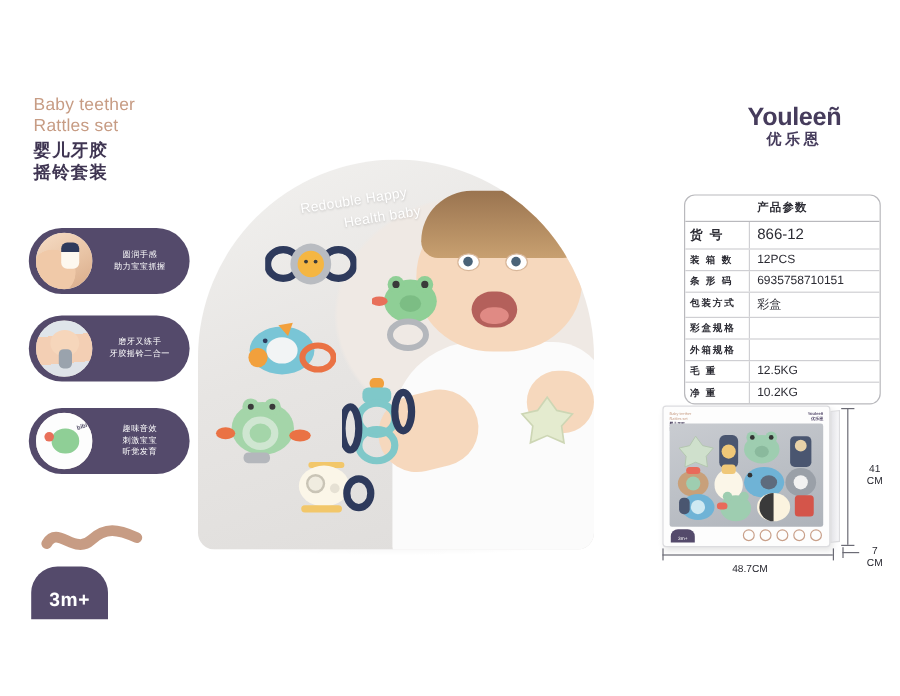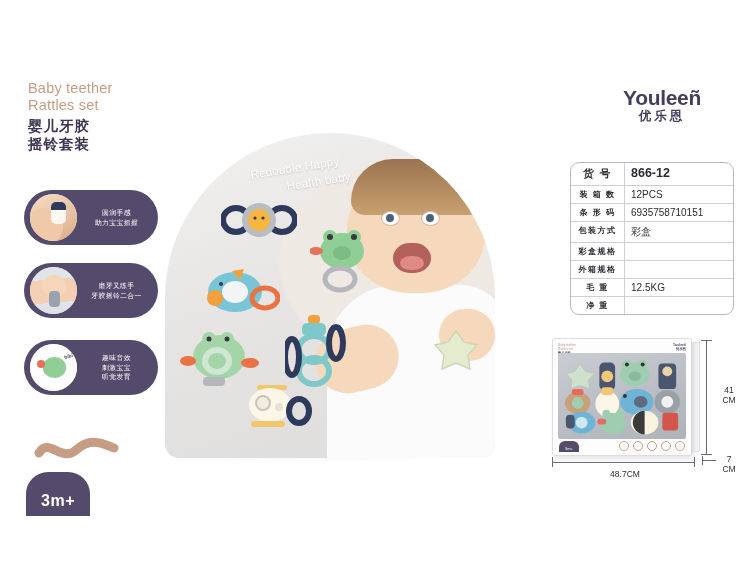--- a/index.html
+++ b/index.html
@@ -128,27 +128,27 @@
     background:#fff;box-sizing:border-box;
   }
   .spec-head{
     text-align:center;font-size:9.5px;color:#2b2b33;font-weight:700;
     padding:4px 0 4px;letter-spacing:1px;border-bottom:1px solid #b9b9bd;
   }
   .spec-row{display:flex;border-bottom:1px solid #cfcfd3;}
   .spec-row:last-child{border-bottom:none;}
   .spec-k{
     width:54px;flex:0 0 54px;font-size:8px;color:#2b2b33;font-weight:700;
-    padding:3px 4px;box-sizing:border-box;text-align:center;
+    padding:3px 4px;box-sizing:border-box;text-align:left;
     border-right:1px solid #cfcfd3;letter-spacing:1.5px;
   }
   .spec-v{flex:1;font-size:10px;color:#2b2b33;padding:3px 6px;
     box-sizing:border-box;white-space:nowrap;}
   .spec-row.first .spec-k{font-size:10.5px;padding:4px;}
-  .spec-row.first .spec-v{font-size:12.5px;font-weight:700;padding:3px 6px;}
+  .spec-row.first .spec-v{font-size:12.5px;font-weight:400;padding:3px 6px;}
 
   
   .boxwrap{position:absolute;left:552px;top:338px;width:140px;height:118px;}
   .boxshot{
     position:absolute;inset:0;background:#fdfdfd;
     border:1px solid #dcdcdf;border-radius:3px;box-sizing:border-box;
     box-shadow:2px 3px 5px rgba(0,0,0,.10);overflow:hidden;
   }
   .box-brand{position:absolute;right:5px;top:4px;font-size:3.4px;color:#544a6b;
      font-weight:700;text-align:right;line-height:4px;}
@@ -317,20 +317,21 @@
     </svg>
 
   </div>
 
   <div class="logo">
     <div class="logo-en">Youleeñ</div>
     <div class="logo-cn">优乐恩</div>
   </div>
 
   <div class="spec-table">
+    <div class="spec-head">产品参数</div>
 
     <div class="spec-row first">
       <div class="spec-k">货  号</div>
       <div class="spec-v">866-12</div>
     </div>
     <div class="spec-row">
       <div class="spec-k">装 箱 数</div>
       <div class="spec-v">12PCS</div>
     </div>
     <div class="spec-row">
@@ -346,20 +347,21 @@
     </div>
     <div class="spec-row">
       <div class="spec-k">外箱规格</div>
     </div>
     <div class="spec-row">
       <div class="spec-k">毛    重</div>
       <div class="spec-v">12.5KG</div>
     </div>
     <div class="spec-row">
       <div class="spec-k">净    重</div>
+      <div class="spec-v">10.2KG</div>
     </div>
   </div>
 
   <div class="boxwrap">
     <div class="boxshot">
       <div class="box-title">
         <div class="en">Baby teether</div>
         <div class="en">Rattles set</div>
         <div class="cn">婴儿牙胶</div>
         <div class="cn">摇铃套装</div>

